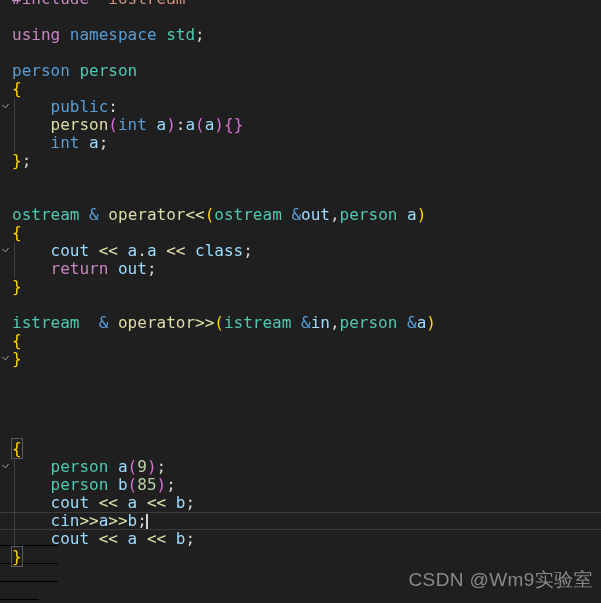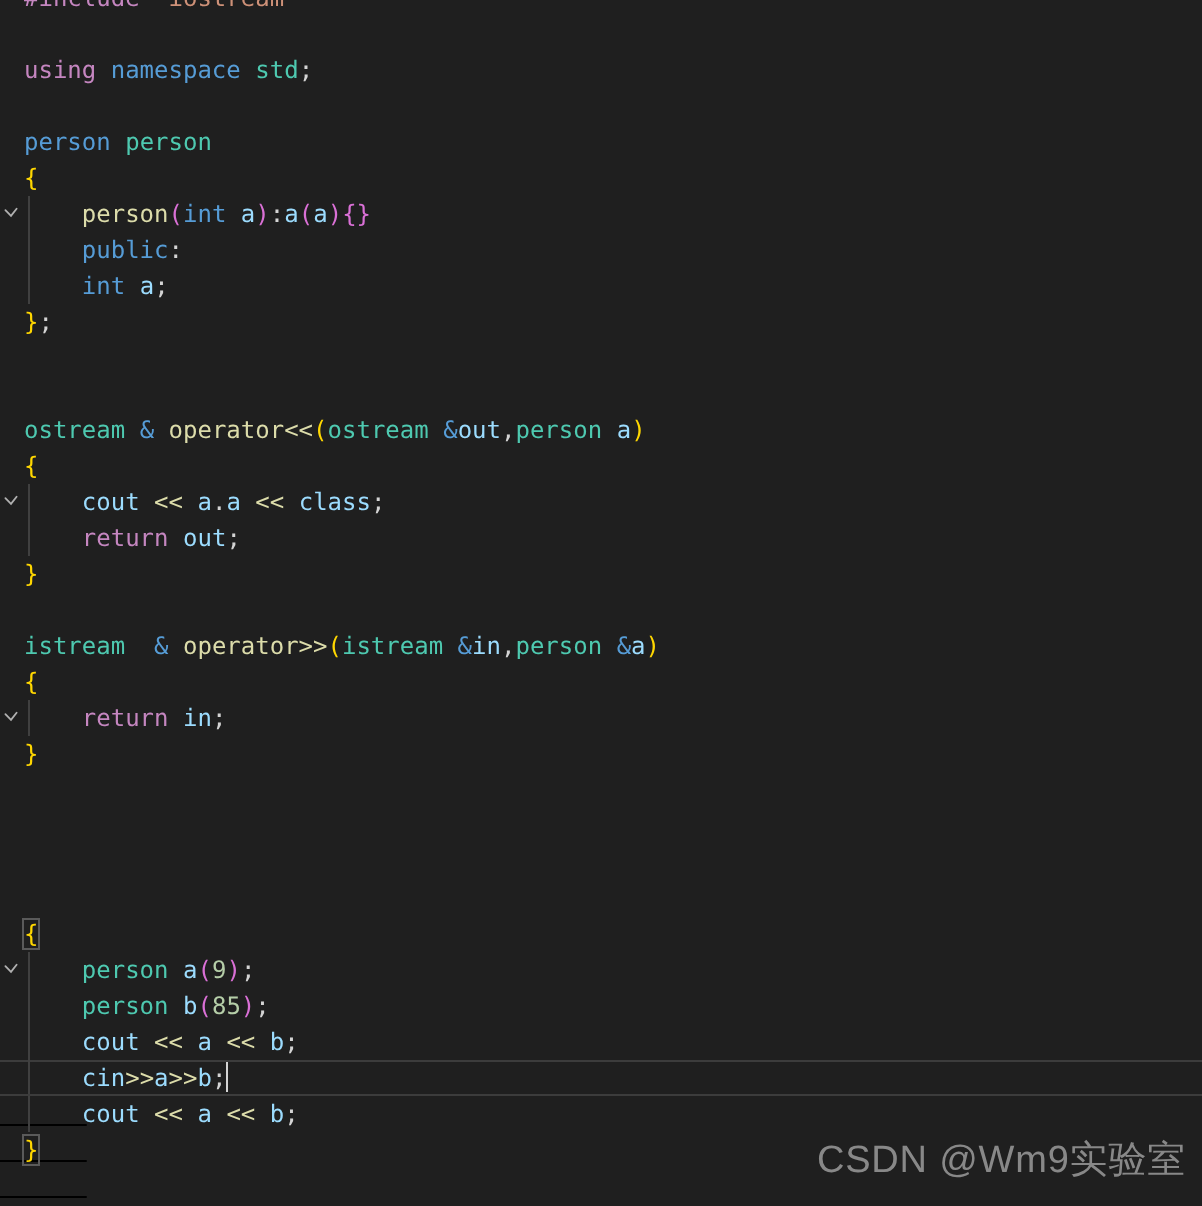--- a/index.html
+++ b/index.html
@@ -21,21 +21,21 @@
   .code-area{
     position:absolute;
     left:0;
     top:-10px;
     width:601px;
   }
   .line{
     position:relative;
     height:18px;
     line-height:18px;
-    font-size:12px;
+    font-size:16px;
     white-space:pre;
     letter-spacing:0px;
   }
   .line .gutter{
     position:absolute;
     left:0;top:0;
     width:12px;height:18px;
     display:block;
   }
   .chev{
@@ -159,27 +159,27 @@
     </div>
 
     <div class="line">
       <span class="gutter"></span>
       <span class="content"><span class="t-br-y">{</span></span>
     </div>
 
     <div class="line">
       <span class="gutter"></span>
       <span class="iguide" style="left:14px;"></span>
+      <span class="content">    <span class="t-kw2">public</span><span class="t-punct">:</span></span>
+    </div>
+
+    <div class="line">
+      <span class="gutter"></span>
+      <span class="iguide" style="left:14px;"></span>
       <span class="content">    <span class="t-fn">person</span><span class="t-br-p">(</span><span class="t-kw2">int</span> <span class="t-var">a</span><span class="t-br-p">)</span><span class="t-punct">:</span><span class="t-var">a</span><span class="t-br-p">(</span><span class="t-var">a</span><span class="t-br-p">)</span><span class="t-br-p">{}</span></span>
-    </div>
-
-    <div class="line">
-      <span class="gutter"></span>
-      <span class="iguide" style="left:14px;"></span>
-      <span class="content">    <span class="t-kw2">public</span><span class="t-punct">:</span></span>
     </div>
 
     <div class="line">
       <span class="gutter"></span>
       <span class="iguide" style="left:14px;"></span>
       <span class="content">    <span class="t-kw2">int</span> <span class="t-var">a</span><span class="t-punct">;</span></span>
     </div>
 
     <div class="line">
       <span class="gutter"></span>
@@ -244,25 +244,20 @@
       </span>
       <span class="content"><span class="t-type">istream</span>  <span class="t-amp">&amp;</span> <span class="t-fn">operator</span><span class="t-shift">&gt;&gt;</span><span class="t-br-y">(</span><span class="t-type">istream</span> <span class="t-amp">&amp;</span><span class="t-var">in</span><span class="t-punct">,</span><span class="t-type">person</span> <span class="t-amp">&amp;</span><span class="t-var">a</span><span class="t-br-y">)</span></span>
     </div>
 
     <div class="line">
       <span class="gutter"></span>
       <span class="content"><span class="t-br-y">{</span></span>
     </div>
 
 
-    <div class="line">
-      <span class="gutter"></span>
-      <span class="iguide" style="left:14px;"></span>
-      <span class="content">    <span class="t-kw">return</span> <span class="t-var">in</span><span class="t-punct">;</span></span>
-    </div>
 
     <div class="line">
       <span class="gutter"></span>
       <span class="content"><span class="t-br-y">}</span></span>
     </div>
 
     <div class="line">
       <span class="gutter"></span>
       <span class="content"></span>
     </div>

